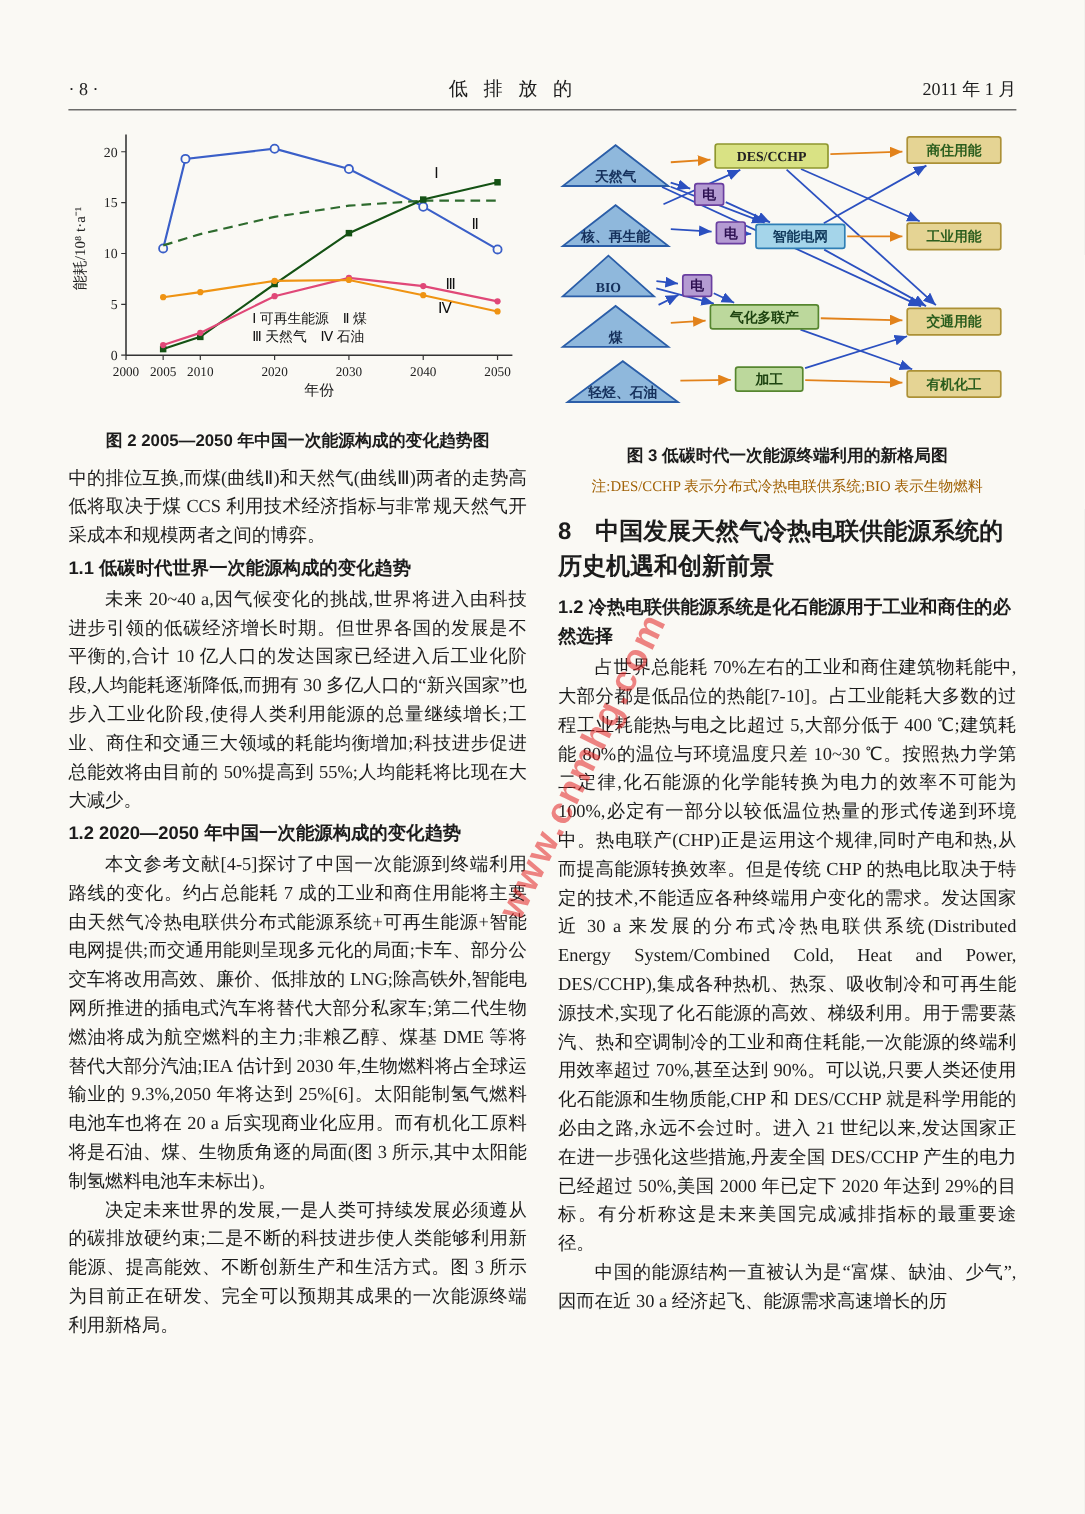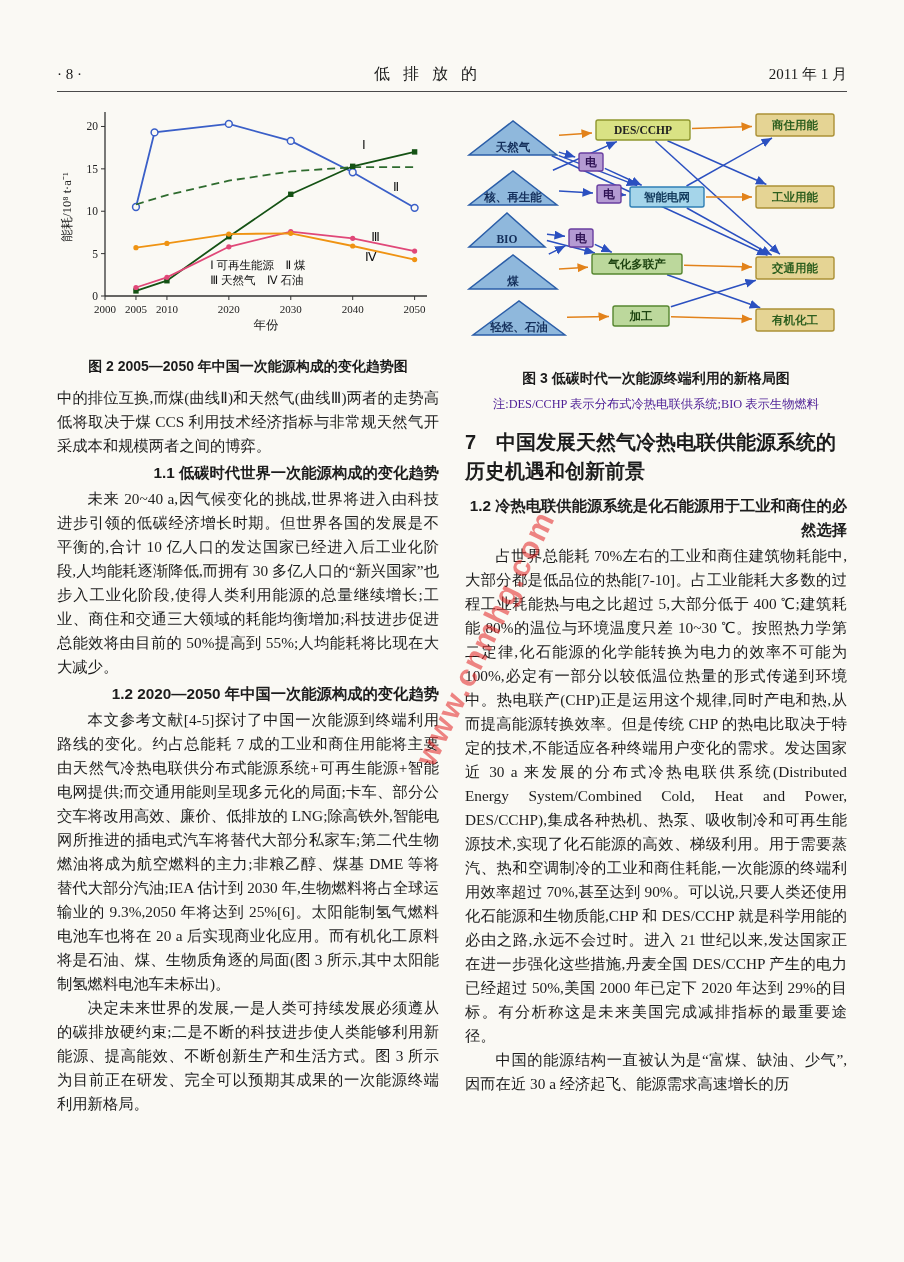--- a/index.html
+++ b/index.html
@@ -7,25 +7,25 @@
         overflow:hidden;color:#1c1c1c;font-family:"Liberation Serif",serif;}
   .header{position:absolute;top:64px;left:57px;right:57px;display:flex;
           justify-content:space-between;align-items:baseline;font-size:15px;}
   .journal-title{letter-spacing:13px;text-indent:13px;font-size:16px;}
   .header-rule{position:absolute;top:91px;left:57px;right:57px;border-top:1.6px solid #4a4a4a;}
   .columns{position:absolute;top:104px;left:57px;width:790px;display:flex;gap:26px;}
   .col{width:382px;font-size:15.3px;line-height:24px;text-align:justify;}
   figure{margin:0 0 8px 0;padding:0;}
   figcaption{text-align:center;font-weight:bold;font-size:14px;margin-top:3px;
              font-family:"Liberation Sans",sans-serif;}
-  .fig-note{text-align:center;font-size:12.3px;margin-top:2px;color:#4c1d95;}
+  .fig-note{text-align:center;font-size:12.3px;margin-top:2px;color:#a16207;}
   .col p{margin:0;text-indent:2em;}
   .col p.cont{text-indent:0;}
   .col h3{font-size:15.3px;font-weight:bold;margin:3px 0 2px 0;
-          font-family:"Liberation Sans",sans-serif;text-align:right;}
+          font-family:"Liberation Sans",sans-serif;text-align:left;}
   .col h2{font-size:20px;line-height:29px;font-weight:bold;margin:12px 0 8px 0;
           font-family:"Liberation Sans",sans-serif;text-align:left;}
   .watermark{position:absolute;left:408px;top:756px;transform:rotate(-64deg);
              transform-origin:left top;font-family:"Liberation Sans",sans-serif;
              font-size:31px;font-weight:bold;color:rgba(225,35,35,0.55);
              letter-spacing:2px;z-index:6;pointer-events:none;}
   .footer-mark{position:absolute;left:57px;top:1273px;color:#c23a2e;font-size:21px;
                font-weight:bold;font-family:"Liberation Sans",sans-serif;
                filter:blur(0.5px);opacity:0.85;}
   svg text{font-family:"Liberation Serif",serif;}
@@ -185,21 +185,21 @@
               <rect x="291" y="82" width="78" height="22" rx="2" fill="#e5d494" stroke="#ac9136" stroke-width="1.4"></rect>
               <text x="330" y="97" text-anchor="middle" font-size="11.5" font-weight="bold" fill="#2c5e1e">工业用能</text>
               <rect x="291" y="153" width="78" height="22" rx="2" fill="#e5d494" stroke="#ac9136" stroke-width="1.4"></rect>
               <text x="330" y="168" text-anchor="middle" font-size="11.5" font-weight="bold" fill="#2c5e1e">交通用能</text>
               <rect x="291" y="205" width="78" height="22" rx="2" fill="#e5d494" stroke="#ac9136" stroke-width="1.4"></rect>
               <text x="330" y="220" text-anchor="middle" font-size="11.5" font-weight="bold" fill="#2c5e1e">有机化工</text>
             </svg></div>
         <figcaption>图 3  低碳时代一次能源终端利用的新格局图</figcaption>
         <div class="fig-note">注:DES/CCHP 表示分布式冷热电联供系统;BIO 表示生物燃料</div>
       </figure>
-      <h2>7　中国发展天然气冷热电联供能源系统的历史机遇和创新前景</h2>
+      <h2>8　中国发展天然气冷热电联供能源系统的历史机遇和创新前景</h2>
       <h3>1.2 冷热电联供能源系统是化石能源用于工业和商住的必然选择</h3>
       <p>占世界总能耗 70%左右的工业和商住建筑物耗能中,大部分都是低品位的热能[7-10]。占工业能耗大多数的过程工业耗能热与电之比超过 5,大部分低于 400 ℃;建筑耗能 80%的温位与环境温度只差 10~30 ℃。按照热力学第二定律,化石能源的化学能转换为电力的效率不可能为 100%,必定有一部分以较低温位热量的形式传递到环境中。热电联产(CHP)正是运用这个规律,同时产电和热,从而提高能源转换效率。但是传统 CHP 的热电比取决于特定的技术,不能适应各种终端用户变化的需求。发达国家近 30 a 来发展的分布式冷热电联供系统(Distributed Energy System/Combined Cold, Heat and Power, DES/CCHP),集成各种热机、热泵、吸收制冷和可再生能源技术,实现了化石能源的高效、梯级利用。用于需要蒸汽、热和空调制冷的工业和商住耗能,一次能源的终端利用效率超过 70%,甚至达到 90%。可以说,只要人类还使用化石能源和生物质能,CHP 和 DES/CCHP 就是科学用能的必由之路,永远不会过时。进入 21 世纪以来,发达国家正在进一步强化这些措施,丹麦全国 DES/CCHP 产生的电力已经超过 50%,美国 2000 年已定下 2020 年达到 29%的目标。有分析称这是未来美国完成减排指标的最重要途径。</p>
       <p>中国的能源结构一直被认为是“富煤、缺油、少气”,因而在近 30 a 经济起飞、能源需求高速增长的历</p>
     </div>
 
   </div>
 
   <div class="watermark">www.cnmhg.com</div>
   <div class="footer-mark">万方数据</div>
 

